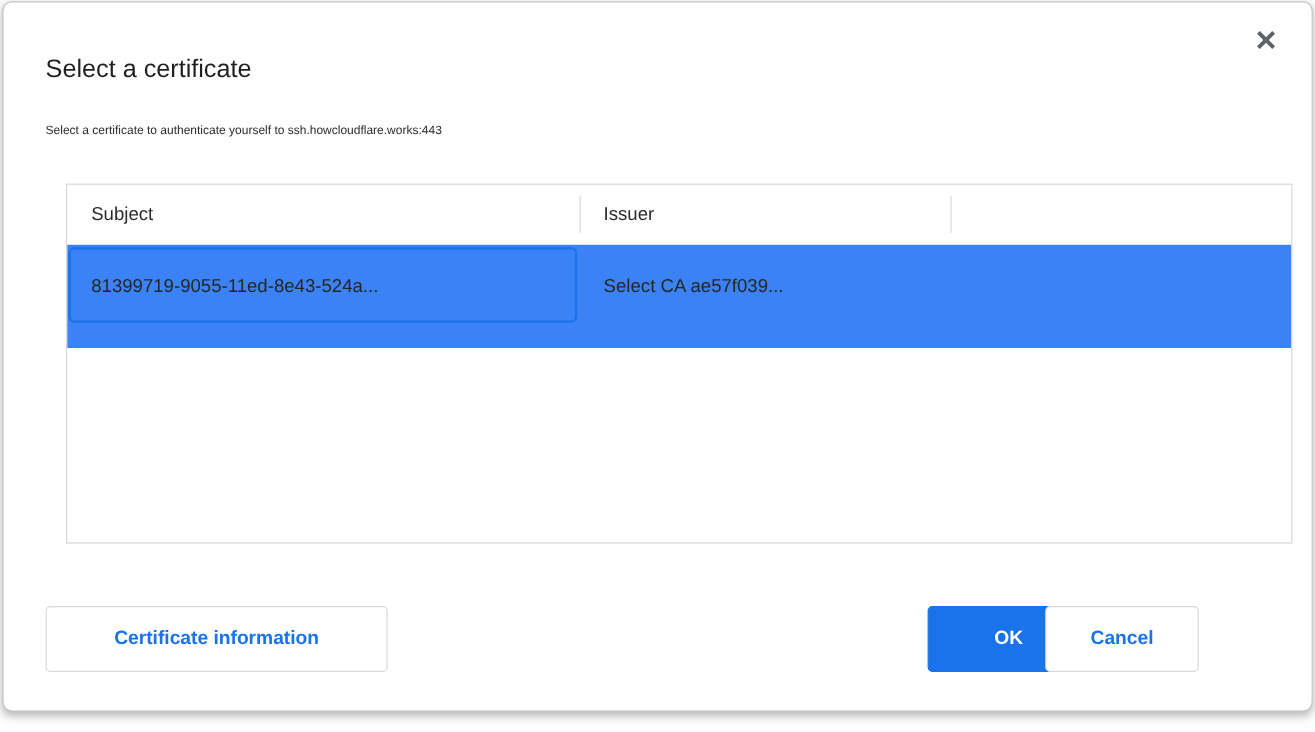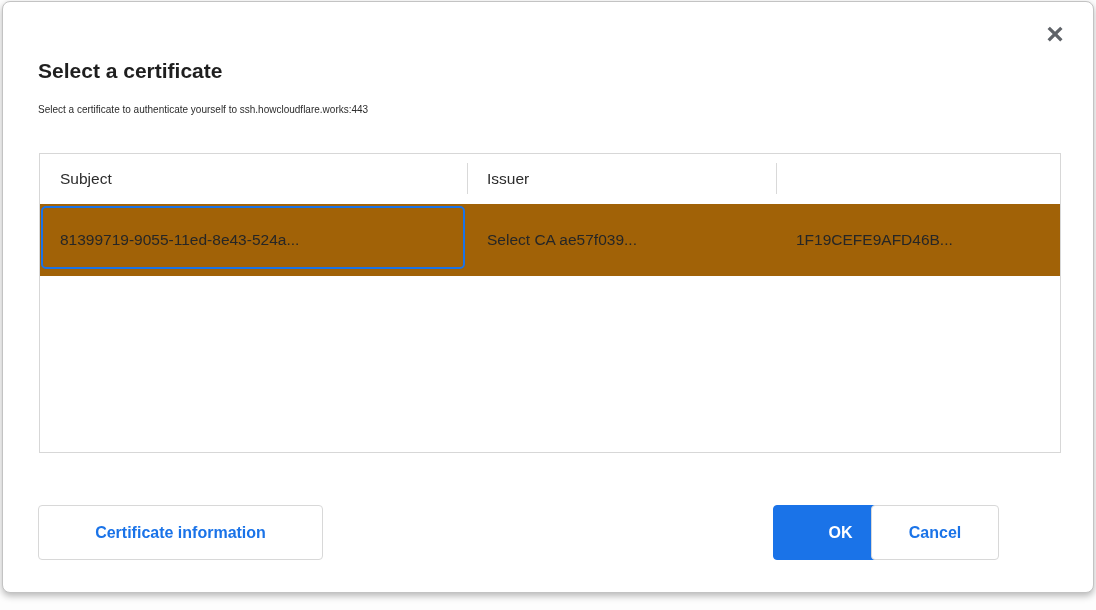--- a/index.html
+++ b/index.html
@@ -26,34 +26,34 @@
     cursor: pointer;
     color: #5f6368;
     font-size: 30px;
     font-weight: 600;
     line-height: 30px;
     text-align: center;
     font-family: "Liberation Sans", "DejaVu Sans", sans-serif;
   }
   .title {
     position: absolute;
-    left: 35px; top: 57px;
+    left: 35px; top: 44px;
     font-size: 21px;
-    font-weight: 700;
+    font-weight: 400;
     color: #1f1f1f;
   }
   .subtitle {
     position: absolute;
     left: 35px; top: 102px;
     font-size: 10px;
     color: #2b2b2b;
   }
   .cert-table {
     position: absolute;
-    left: 36px; top: 151px;
+    left: 52px; top: 151px;
     width: 1022px; height: 300px;
     border: 1px solid #d7d7d7;
     background: #ffffff;
     overflow: hidden;
   }
   .thead {
     display: flex;
     height: 50px;
     align-items: center;
     position: relative;
@@ -74,25 +74,24 @@
   .th.col-gutter  { flex: 1 1 auto; padding: 0; }
   .th + .th::before {
     content: "";
     position: absolute;
     left: 0; top: 9px;
     width: 1px; height: 31px;
     background: #d9d9d9;
   }
   .row {
     display: flex;
-    height: 72px;
-    background: #a16207;
+    height: 86px;
+    background: #3b82f6;
     position: relative;
     cursor: default;
-    align-items: center;
   }
   .td {
     height: 70px;
     display: flex;
     align-items: center;
     padding-left: 20px;
     font-size: 15.5px;
     color: #262626;
     flex: 0 0 auto;
     white-space: nowrap;
@@ -148,21 +147,20 @@
 
   <div class="cert-table">
     <div class="thead">
       <div class="th col-subject">Subject</div>
       <div class="th col-issuer">Issuer</div>
       <div class="th col-gutter"></div>
     </div>
     <div class="row">
       <div class="td col-subject">81399719-9055-11ed-8e43-524a...</div>
       <div class="td col-issuer">Select CA ae57f039...</div>
-      <div class="td col-serial">1F19CEFE9AFD46B...</div>
       <div class="focus-ring"></div>
     </div>
   </div>
 
   <button class="btn btn-outline btn-cert-info">Certificate information</button>
   <button class="btn btn-primary btn-ok">OK</button>
   <button class="btn btn-outline btn-cancel">Cancel</button>
 
 </div>
 

